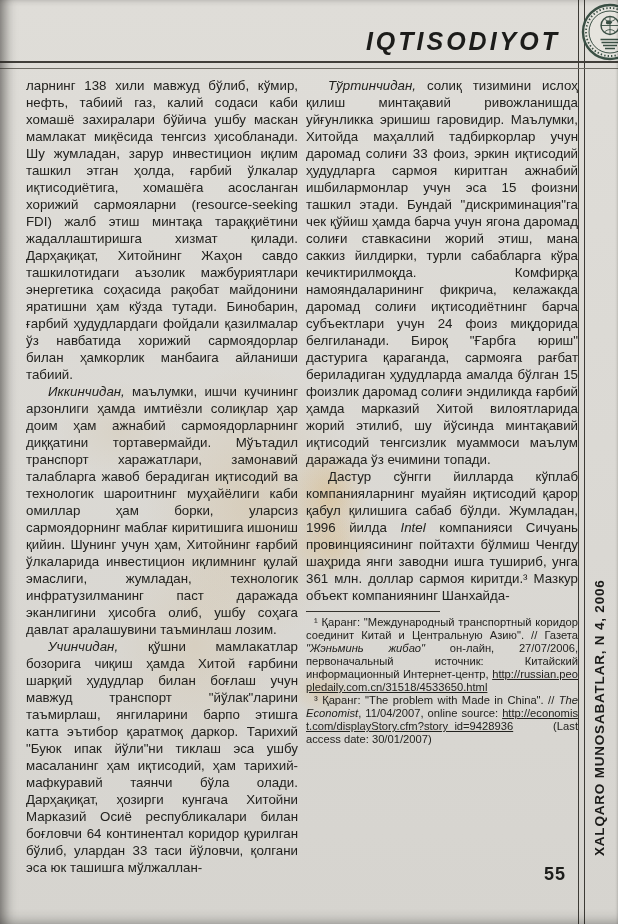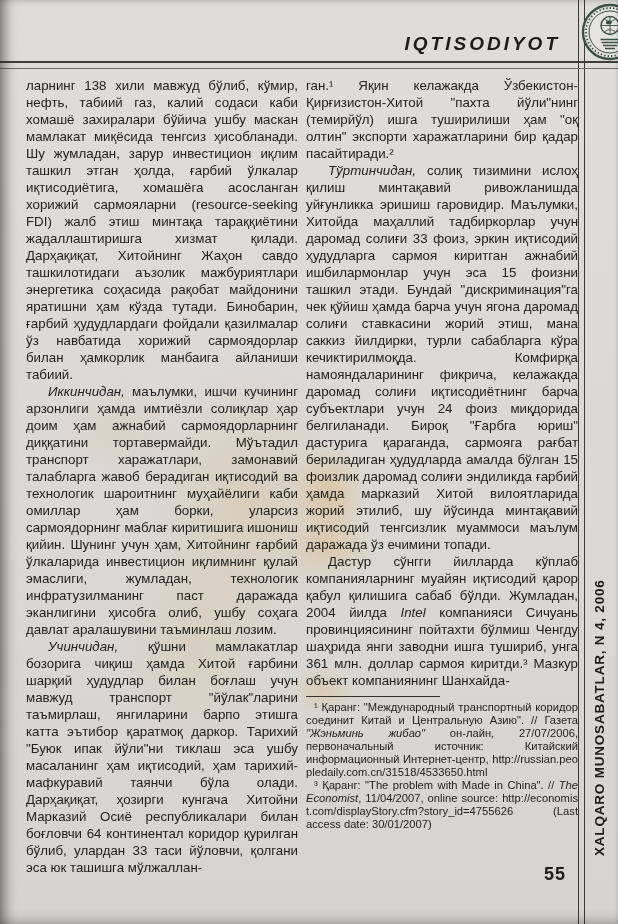--- a/index.html
+++ b/index.html
@@ -19,36 +19,36 @@
   .page::after {
     content:""; position:absolute; inset:0; pointer-events:none; z-index:9;
     box-shadow:
       inset 14px 0 12px -9px rgba(38,36,32,0.55),
       inset 0 -12px 12px -9px rgba(38,36,32,0.30),
       inset 0 5px 7px -5px rgba(38,36,32,0.22),
       inset -2px 0 3px -2px rgba(38,36,32,0.25);
   }
   .header { position:absolute; top:27px; left:0; width:560px; text-align:right; z-index:2; }
   .header-title {
-    display:inline-block; font-size:19px; font-weight:bold; font-style:italic;
-    letter-spacing:3px; color:#1c1c1a;margin-top:6px;
+    display:inline-block; font-size:25px; font-weight:bold; font-style:italic;
+    letter-spacing:3px; color:#1c1c1a;
   }
   .header-rule {
     position:absolute; top:61px; left:0; width:618px; height:5px; z-index:2;
     border-top:2.5px solid #403e39; border-bottom:1px solid #6e6c65;
   }
   .columns {
     position:absolute; top:77px; left:26px; width:552px; z-index:2;
     display:flex; gap:8px;
   }
   .col { width:272px; font-size:13.3px; line-height:17px; text-align:justify; }
   .para { margin:0; }
   .para.indent { text-indent:22px; }
   .rs-i { font-style:italic; }
-  .rs-u { word-break:break-all; }
+  .rs-u { text-decoration:underline; word-break:break-all; }
   .footnotes { margin-top:7px; font-size:11.2px; line-height:13px; }
   .fn-rule { width:134px; height:0; border-top:1.6px solid #34322d; margin:3px 0 4px 0; }
   .footnote { margin:0; text-indent:8px; text-align:justify; }
   .page-number {
     position:absolute; top:864px; left:536px; z-index:2;
     font-size:18px; font-weight:bold; letter-spacing:1px; color:#1d1d1b;margin-left:8px;
   }
   .sidebar-rule {
     position:absolute; top:0; bottom:0; left:578px; width:5px; z-index:1;
     border-left:1.6px solid #3c3a35; border-right:1.6px solid #3c3a35;
@@ -70,27 +70,26 @@
   </div>
   <div class="header-rule"></div>
 
   <div class="columns">
     <div class="col">
       <p class="para"><span>ларнинг 138 хили мавжуд бўлиб, кўмир, нефть, табиий газ, калий содаси каби хомашё захиралари бўйича ушбу маскан мамлакат миқёсида тенгсиз ҳисобланади. Шу жумладан, зарур инвестицион иқлим ташкил этган ҳолда, ғарбий ўлкалар иқтисодиётига, хомашёга асосланган хорижий сармояларни (resource-seeking FDI) жалб этиш минтақа тараққиётини жадаллаштиришга хизмат қилади. Дарҳақиқат, Хитойнинг Жаҳон савдо ташкилотидаги аъзолик мажбуриятлари энергетика соҳасида рақобат майдонини яратишни ҳам кўзда тутади. Бинобарин, ғарбий ҳудудлардаги фойдали қазилмалар ўз навбатида хорижий сармоядорлар билан ҳамкорлик манбаига айланиши табиий.</span></p>
       <p class="para indent"><span class="rs-i">Иккинчидан,</span><span> маълумки, ишчи кучининг арзонлиги ҳамда имтиёзли солиқлар ҳар доим ҳам ажнабий сармоядорларнинг диққатини тортавермайди. Мўътадил транспорт харажатлари, замонавий талабларга жавоб берадиган иқтисодий ва технологик шароитнинг муҳайёлиги каби омиллар ҳам борки, уларсиз сармоядорнинг маблағ киритишига ишониш қийин. Шунинг учун ҳам, Хитойнинг ғарбий ўлкаларида инвестицион иқлимнинг қулай эмаслиги, жумладан, технологик инфратузилманинг паст даражада эканлигини ҳисобга олиб, ушбу соҳага давлат аралашувини таъминлаш лозим.</span></p>
       <p class="para indent"><span class="rs-i">Учинчидан,</span><span> қўшни мамлакатлар бозорига чиқиш ҳамда Хитой ғарбини шарқий ҳудудлар билан боғлаш учун мавжуд транспорт "йўлак"ларини таъмирлаш, янгиларини барпо этишга катта эътибор қаратмоқ даркор. Тарихий "Буюк ипак йўли"ни тиклаш эса ушбу масаланинг ҳам иқтисодий, ҳам тарихий-мафкуравий таянчи бўла олади. Дарҳақиқат, ҳозирги кунгача Хитойни Марказий Осиё республикалари билан боғловчи 64 континентал коридор қурилган бўлиб, улардан 33 таси йўловчи, қолгани эса юк ташишга мўлжаллан-</span></p>
     </div>
     <div class="col">
-      <p class="para"><span>ган.¹ Яқин келажакда Ўзбекистон-Қирғизистон-Хитой "пахта йўли"нинг (темирйўл) ишга туширилиши ҳам "оқ олтин" экспорти харажатларини бир қадар пасайтиради.²</span></p>
       <p class="para indent"><span class="rs-i">Тўртинчидан,</span><span> солиқ тизимини ислоҳ қилиш минтақавий ривожланишда уйғунликка эришиш гаровидир. Маълумки, Хитойда маҳаллий тадбиркорлар учун даромад солиғи 33 фоиз, эркин иқтисодий ҳудудларга сармоя киритган ажнабий ишбилармонлар учун эса 15 фоизни ташкил этади. Бундай "дискриминация"га чек қўйиш ҳамда барча учун ягона даромад солиғи ставкасини жорий этиш, мана саккиз йилдирки, турли сабабларга кўра кечиктирилмоқда. Комфирқа намояндаларининг фикрича, келажакда даромад солиғи иқтисодиётнинг барча субъектлари учун 24 фоиз миқдорида белгиланади. Бироқ "Ғарбга юриш" дастурига қараганда, сармояга рағбат бериладиган ҳудудларда амалда бўлган 15 фоизлик даромад солиғи эндиликда ғарбий ҳамда марказий Хитой вилоятларида жорий этилиб, шу йўсинда минтақавий иқтисодий тенгсизлик муаммоси маълум даражада ўз ечимини топади.</span></p>
-      <p class="para indent"><span>Дастур сўнгги йилларда кўплаб компанияларнинг муайян иқтисодий қарор қабул қилишига сабаб бўлди. Жумладан, 2004 йилда </span><span class="rs-i">Intel</span><span> компанияси Сичуань провинциясининг пойтахти бўлмиш Ченгду шаҳрида янги заводни ишга тушириб, унга 361 млн. доллар сармоя киритди.³ Мазкур объект компаниянинг Шанхайда-</span></p>
+      <p class="para indent"><span>Дастур сўнгги йилларда кўплаб компанияларнинг муайян иқтисодий қарор қабул қилишига сабаб бўлди. Жумладан, 1996 йилда </span><span class="rs-i">Intel</span><span> компанияси Сичуань провинциясининг пойтахти бўлмиш Ченгду шаҳрида янги заводни ишга тушириб, унга 361 млн. доллар сармоя киритди.³ Мазкур объект компаниянинг Шанхайда-</span></p>
       <div class="footnotes">
         <div class="fn-rule"></div>
         <p class="footnote"><span>¹ Қаранг: "Международный транспортный коридор соединит Китай и Центральную Азию". // Газета </span><span class="rs-i">"Жэньминь жибао"</span><span> он-лайн, 27/07/2006, первоначальный источник: Китайский информационный Интернет-центр, </span><span class="rs-u">http://russian.peopledaily.com.cn/31518/4533650.html</span></p>
-        <p class="footnote"><span>³ Қаранг: "The problem with Made in China". // </span><span class="rs-i">The Economist</span><span>, 11/04/2007, online source: </span><span class="rs-u">http://economist.com/displayStory.cfm?story_id=4755626</span><span> (Last access date: 30/01/2007)</span></p>
+        <p class="footnote"><span>³ Қаранг: "The problem with Made in China". // </span><span class="rs-i">The Economist</span><span>, 11/04/2007, online source: </span><span class="rs-u">http://economist.com/displayStory.cfm?story_id=9428936</span><span> (Last access date: 30/01/2007)</span></p>
       </div>
     </div>
   </div>
 
   <div class="page-number">55</div>
 
   <div class="sidebar-rule"></div>
 
   <div class="seal">
     <svg viewBox="0 0 60 60" width="60" height="60" aria-hidden="true">

